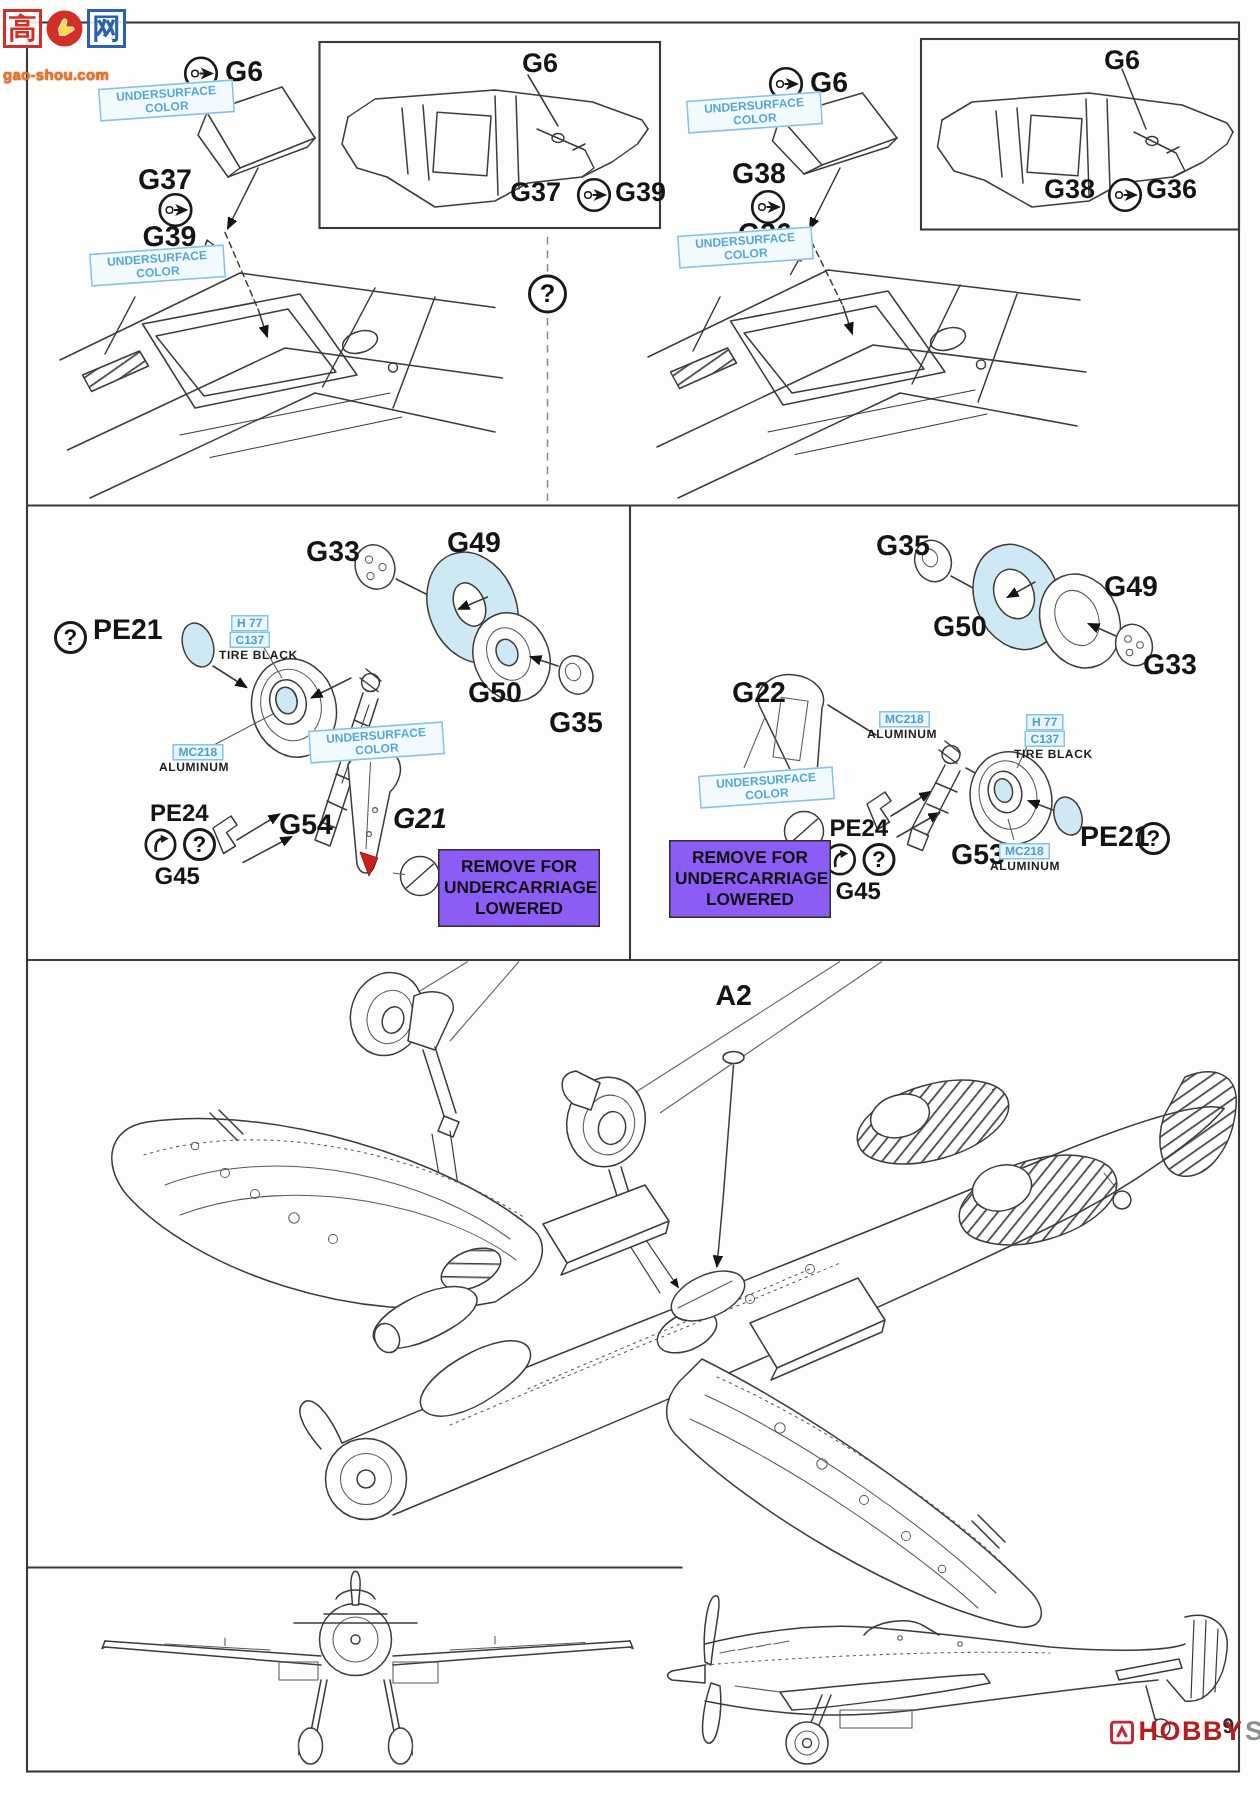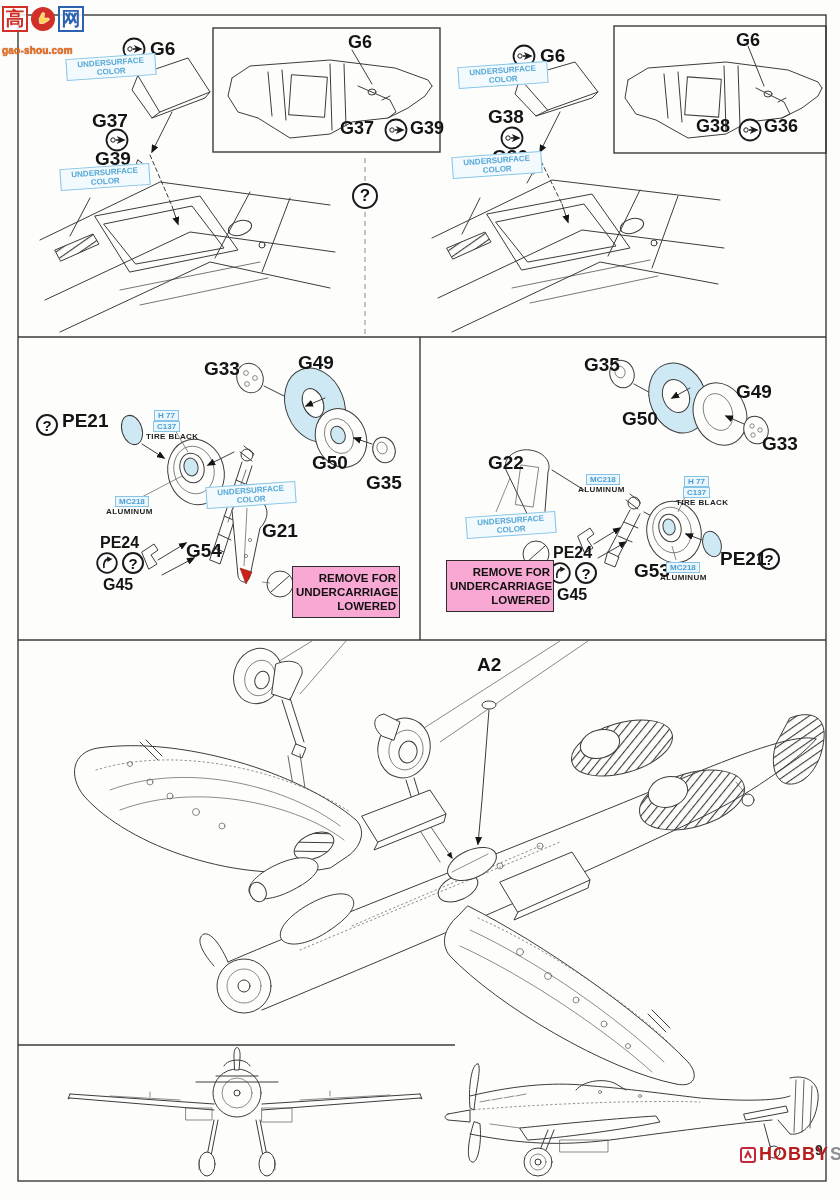--- a/index.html
+++ b/index.html
@@ -12,22 +12,22 @@
   .clrbox{position:absolute;width:88px;border:1px solid #85c4e6;background:#f2fafd;color:#55a8d6;
           font:bold 8px "Liberation Sans",sans-serif;text-align:center;line-height:9px;padding:1px 0;
           transform:rotate(-4deg);}
   .bluetag{position:absolute;font:bold 8px "Liberation Sans",sans-serif;color:#4aa0d2;background:#eaf6fc;
            border:1px solid #85c4e6;line-height:9px;padding:0 3px;white-space:nowrap;}
   .blacktag{position:absolute;font:bold 8px "Liberation Sans",sans-serif;color:#1e1e1e;white-space:nowrap;letter-spacing:.4px;}
   .circ{position:absolute;width:22px;height:22px;border:2px solid #1a1a1a;border-radius:50%;
         background:#fff;display:flex;align-items:center;justify-content:center;
         font:bold 15px "Liberation Sans",sans-serif;color:#111;box-sizing:border-box;}
   .circ.big{width:26px;height:26px;font-size:17px;}
-  .notebox{position:absolute;width:100px;border:1.5px solid #2d2d2d;background:#f9a8d4;
-           font:bold 11.5px "Liberation Sans",sans-serif;color:#111;text-align:right;
+  .notebox{position:absolute;width:100px;border:1.5px solid #2d2d2d;background:#8b5cf6;
+           font:bold 11.5px "Liberation Sans",sans-serif;color:#111;text-align:center;
            line-height:14px;padding:4px 3px;}
   .wm{position:absolute;left:2px;top:6px;width:120px;z-index:30;}
   .wm .row{display:flex;align-items:center;gap:2px;}
   .wm .ch{width:26px;height:26px;border:2px solid;box-sizing:border-box;font:bold 19px "DejaVu Sans",sans-serif;
           display:flex;align-items:center;justify-content:center;background:rgba(255,255,255,.85);}
   .wm .url{font:bold 10px "Liberation Sans",sans-serif;margin-top:1px;letter-spacing:.2px;
            text-shadow:0 0 1px #7a1010;}
   .brand{position:absolute;display:flex;align-items:center;gap:3px;z-index:25;}
   .brand .bt{font:bold 18px "Liberation Sans",sans-serif;letter-spacing:1px;}
   .pageno{position:absolute;font:bold 14px "Liberation Sans",sans-serif;color:#2b2b2b;}
@@ -483,21 +483,21 @@
 <div class="part" style="left:62px;top:410px;">PE21</div>
 <div class="bluetag" style="left:154px;top:410px;">H 77</div>
 <div class="bluetag" style="left:153px;top:421px;">C137</div>
 <div class="blacktag" style="left:146px;top:432px;">TIRE BLACK</div>
 <div class="bluetag" style="left:115px;top:496px;">MC218</div>
 <div class="blacktag" style="left:106px;top:507px;">ALUMINUM</div>
 <div class="part sm" style="left:100px;top:534px;">PE24</div>
 <div class="part sm" style="left:103px;top:576px;">G45</div>
 <div class="part" style="left:186px;top:540px;">G54</div>
 <div class="clrbox" style="left:206px;top:484px;"><span>UNDERSURFACE</span><br><span>COLOR</span></div>
-<div class="part" style="left:262px;top:520px;">G21</div>
+<div class="part" style="left:262px;top:536px;font-style:italic;">G21</div>
 <div class="notebox" style="left:292px;top:566px;">REMOVE FOR UNDERCARRIAGE LOWERED</div>
 
 <div class="part" style="left:584px;top:354px;">G35</div>
 <div class="part" style="left:622px;top:408px;">G50</div>
 <div class="part" style="left:736px;top:381px;">G49</div>
 <div class="part" style="left:762px;top:433px;">G33</div>
 <div class="part" style="left:488px;top:452px;">G22</div>
 <div class="clrbox" style="left:466px;top:514px;"><span>UNDERSURFACE</span><br><span>COLOR</span></div>
 <div class="notebox" style="left:446px;top:560px;">REMOVE FOR UNDERCARRIAGE LOWERED</div>
 <div class="part sm" style="left:553px;top:544px;">PE24</div>

